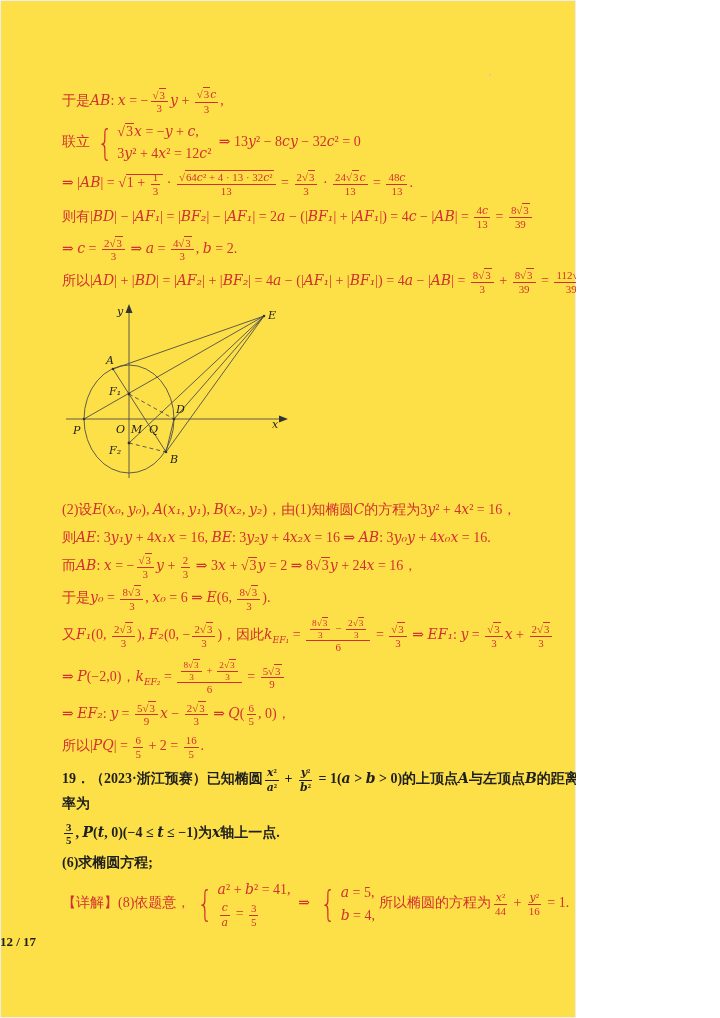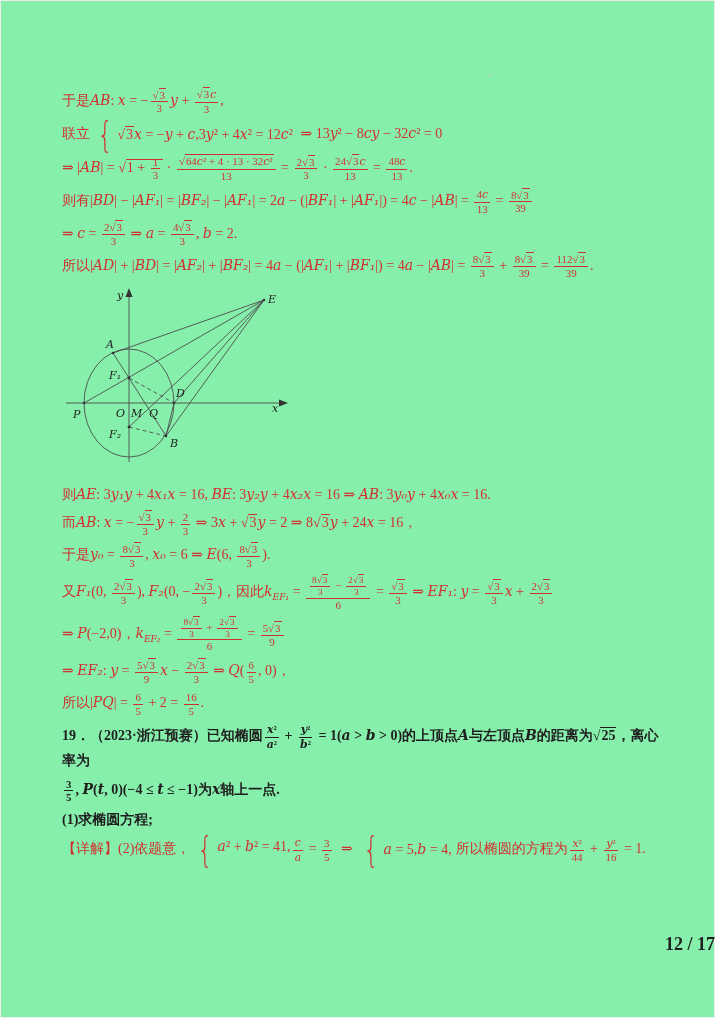--- a/index.html
+++ b/index.html
@@ -1,41 +1,41 @@
 <!DOCTYPE html>
 <html><head>
 <meta charset="utf-8">
 <style>
   html,body { margin:0; padding:0; background:#ffffff; }
   .page {
-    position:relative; width:701px; height:1018px; background:#86efac;
+    position:relative; width:576px; height:1018px; background:#fde047;
     box-shadow: inset 0 0 0 1px #ededed;
     font-family:"Liberation Serif","DejaVu Serif",serif;
-    color:#1f1f1f; overflow:hidden;padding-left:14px;
+    color:#1f1f1f; overflow:hidden;
   }
   .content { position:absolute; left:62px; top:82px; width:610px; font-size:14px; line-height:1.45; }
   .line { margin:6px 0; }
   .line.red { color:#d23030; }
   .line.black { color:#1f1f1f;font-weight:bold; }
   .line i { font-style:italic; font-family:"DejaVu Serif",serif; }
   sub { font-size:0.65em; }
   .frac { display:inline-flex; flex-direction:column; align-items:center; vertical-align:middle;
           text-align:center; font-size:0.78em; line-height:1.15; margin:0 2px; }
   .frac .num { border-bottom:1px solid currentColor; padding:0 2px; }
   .frac .den { padding:0 2px; }
   .frac .frac { font-size:0.85em; }
   .rad .ol { border-top:1px solid currentColor; padding:0 1px; }
   .cases { display:inline-flex; align-items:center; vertical-align:middle; margin:0 4px; }
   .cases .brace { display:inline-block; font-family:"DejaVu Sans",sans-serif; font-weight:200;
                   font-size:2.5em; line-height:0.8; transform:scaleX(0.7); margin-right:1px; }
-  .cases .rows { display:inline-flex; row-gap:1px; text-align:left; }
+  .cases .rows { display:inline-flex; flex-direction:column; row-gap:1px; text-align:left; }
   .figure { margin:6px 0 4px -2px; }
   #fig text { font-family:"DejaVu Serif",serif; font-style:italic; font-size:11px; fill:#222; }
-  .footer { position:absolute; left:0; right:0; top:934px; text-align:right;
-            font-weight:bold; font-size:18px; color:#1f1f1f; }
+  .footer { position:absolute; left:0; right:0; top:934px; text-align:left;
+            font-weight:bold; font-size:13px; color:#1f1f1f; }
   .stray-dot { position:absolute; left:489px; top:74px; width:2px; height:2px;
                background:#c9c9c9; border-radius:50%; }
 </style>
 </head>
 <body>
 
 <div class="page">
   <div class="stray-dot"></div>
 
   <div class="content">
@@ -134,20 +134,21 @@
             <text x="71" y="132">M</text>
             <text x="89" y="132">Q</text>
             <text x="116" y="112">D</text>
             <text x="49" y="153">F₂</text>
             <text x="110" y="162">B</text>
           </g>
       </svg>
     </div>
 
     <div id="lines-after">
+        <div class="line red"><span>(2)设<i>E</i>(<i>x₀</i>, <i>y₀</i>), <i>A</i>(<i>x₁</i>, <i>y₁</i>), <i>B</i>(<i>x₂</i>, <i>y₂</i>)，由(1)知椭圆<i>C</i>的方程为3<i>y</i>² + 4<i>x</i>² = 16，</span></div>
         <div class="line red"><span>则<i>AE</i>: 3<i>y₁</i><i>y</i> + 4<i>x₁</i><i>x</i> = 16, <i>BE</i>: 3<i>y₂</i><i>y</i> + 4<i>x₂</i><i>x</i> = 16 ⇒ <i>AB</i>: 3<i>y₀</i><i>y</i> + 4<i>x₀</i><i>x</i> = 16.</span></div>
         <div class="line red"><span>而<i>AB</i>: <i>x</i> = −<span class="frac">
               <span class="num"><span class="rad">√<span class="ol">3</span></span></span>
               <span class="den">3</span>
             </span><i>y</i> + <span class="frac">
               <span class="num">2</span>
               <span class="den">3</span>
             </span> ⇒ 3<i>x</i> + <span class="rad">√<span class="ol">3</span></span><i>y</i> = 2 ⇒ 8<span class="rad">√<span class="ol">3</span></span><i>y</i> + 24<i>x</i> = 16，</span></div>
         <div class="line red"><span>于是<i>y₀</i> = <span class="frac">
               <span class="num">8<span class="rad">√<span class="ol">3</span></span></span>
@@ -215,22 +216,22 @@
               <span class="num"><i>x</i>²</span>
               <span class="den"><i>a</i>²</span>
             </span> + <span class="frac">
               <span class="num"><i>y</i>²</span>
               <span class="den"><i>b</i>²</span>
             </span> = 1(<i>a</i> &gt; <i>b</i> &gt; 0)的上顶点<i>A</i>与左顶点<i>B</i>的距离为<span class="rad">√<span class="ol">25</span></span>，离心率为</span></div>
         <div class="line black"><span><span class="frac">
               <span class="num">3</span>
               <span class="den">5</span>
             </span>, <i>P</i>(<i>t</i>, 0)(−4 ≤ <i>t</i> ≤ −1)为<i>x</i>轴上一点.</span></div>
-        <div class="line black"><span>(1)求椭圆方程;</span></div>
-        <div class="line red"><span>【详解】(2)依题意，</span><span class="cases">
+        <div class="line black"><span>(6)求椭圆方程;</span></div>
+        <div class="line red"><span>【详解】(8)依题意，</span><span class="cases">
             <span class="brace">{</span>
             <span class="rows">
               <span><i>a</i>² + <i>b</i>² = 41,</span>
               <span><span class="frac">
                   <span class="num"><i>c</i></span>
                   <span class="den"><i>a</i></span>
                 </span> = <span class="frac">
                   <span class="num">3</span>
                   <span class="den">5</span>
                 </span></span>

